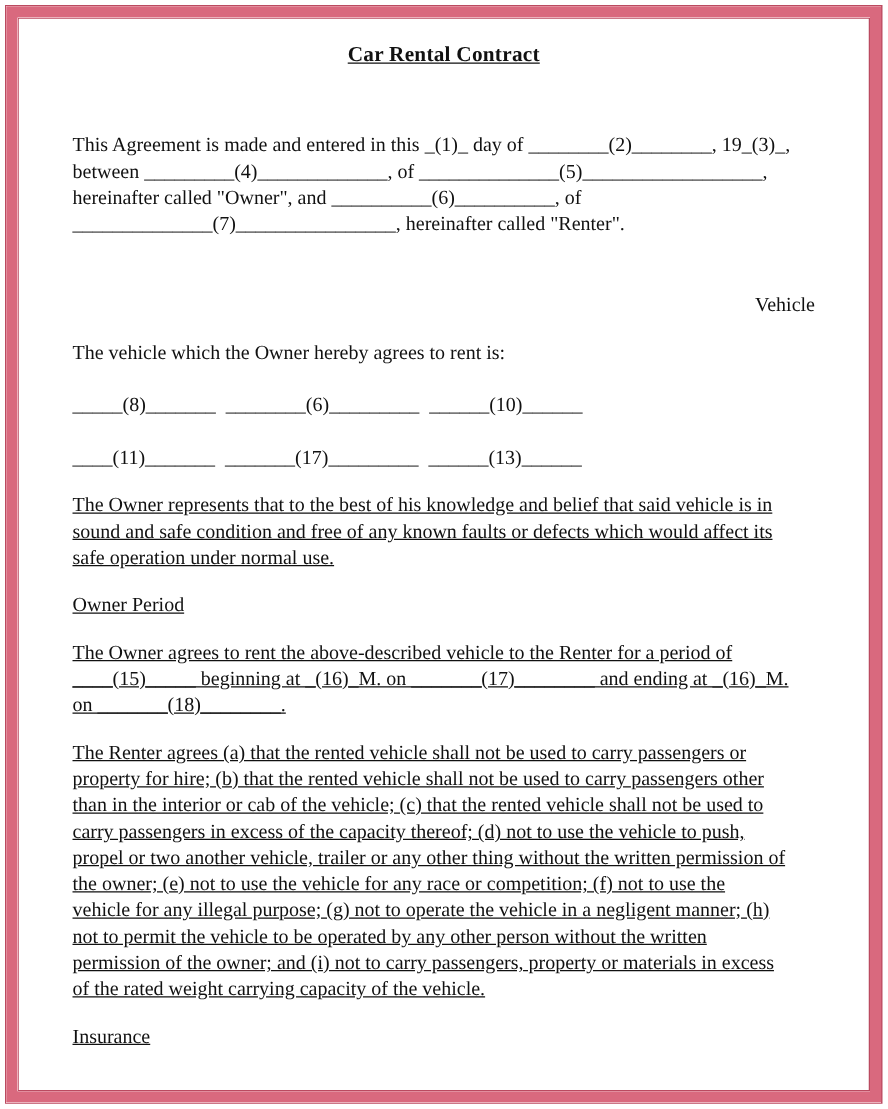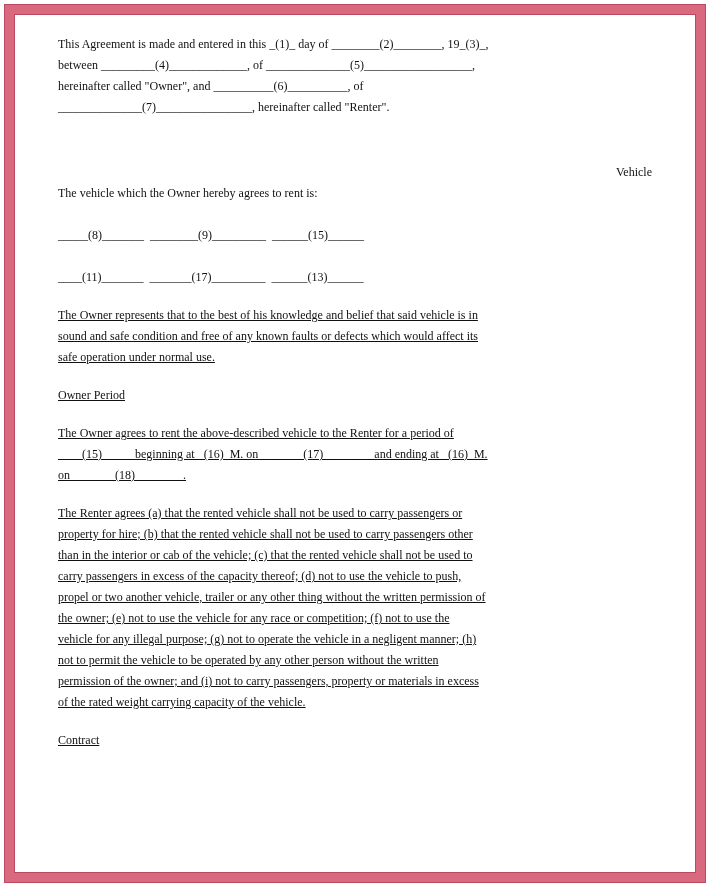--- a/index.html
+++ b/index.html
@@ -29,48 +29,49 @@
   }
   .doc-title {
     font-size: 17px;
     font-weight: bold;
     text-decoration: underline;
     text-align: center;
     margin: 0 0 52px 0;
     letter-spacing: 0.2px;
   }
   p {
-    font-size: 12px;
+    font-size: 16px;
     line-height: 21px;
     margin: 0;
     white-space: pre-wrap;
   }
   .para { margin-top: 17px; text-decoration: underline; }
   .intro-para { margin-top: 0; }
   .section-heading { margin-top: 44px; text-align: right; }
-  .sub-heading { }
+  .sub-heading { margin-top: 17px; }
   .blank-row { margin-top: 21px; }
 </style>
 </head>
 <body>
 
 <div class="page">
   <div class="frame">
 
+    <h1 class="doc-title">Car Rental Contract</h1>
 
     <p class="intro-para">This Agreement is made and entered in this _(1)_ day of ________(2)________, 19_(3)_,
 between _________(4)_____________, of ______________(5)__________________,
 hereinafter called "Owner", and __________(6)__________, of
 ______________(7)________________, hereinafter called "Renter".</p>
 
     <p class="section-heading">Vehicle</p>
 
     <p class="sub-heading">The vehicle which the Owner hereby agrees to rent is:</p>
 
-    <p class="blank-row">_____(8)_______  ________(9)_________  ______(15)______</p>
+    <p class="blank-row">_____(8)_______  ________(6)_________  ______(10)______</p>
 
     <p class="blank-row">____(11)_______  _______(17)_________  ______(13)______</p>
 
 
     <p class="para">The Owner represents that to the best of his knowledge and belief that said vehicle is in
 sound and safe condition and free of any known faults or defects which would affect its
 safe operation under normal use.</p>
 
     <p class="para">Owner Period</p>
 
@@ -82,16 +83,16 @@
 property for hire; (b) that the rented vehicle shall not be used to carry passengers other
 than in the interior or cab of the vehicle; (c) that the rented vehicle shall not be used to
 carry passengers in excess of the capacity thereof; (d) not to use the vehicle to push,
 propel or two another vehicle, trailer or any other thing without the written permission of
 the owner; (e) not to use the vehicle for any race or competition; (f) not to use the
 vehicle for any illegal purpose; (g) not to operate the vehicle in a negligent manner; (h)
 not to permit the vehicle to be operated by any other person without the written
 permission of the owner; and (i) not to carry passengers, property or materials in excess
 of the rated weight carrying capacity of the vehicle.</p>
 
-    <p class="para">Contract</p>
+    <p class="para">Insurance</p>
 
   </div>
 </div>
 
 </body></html>

